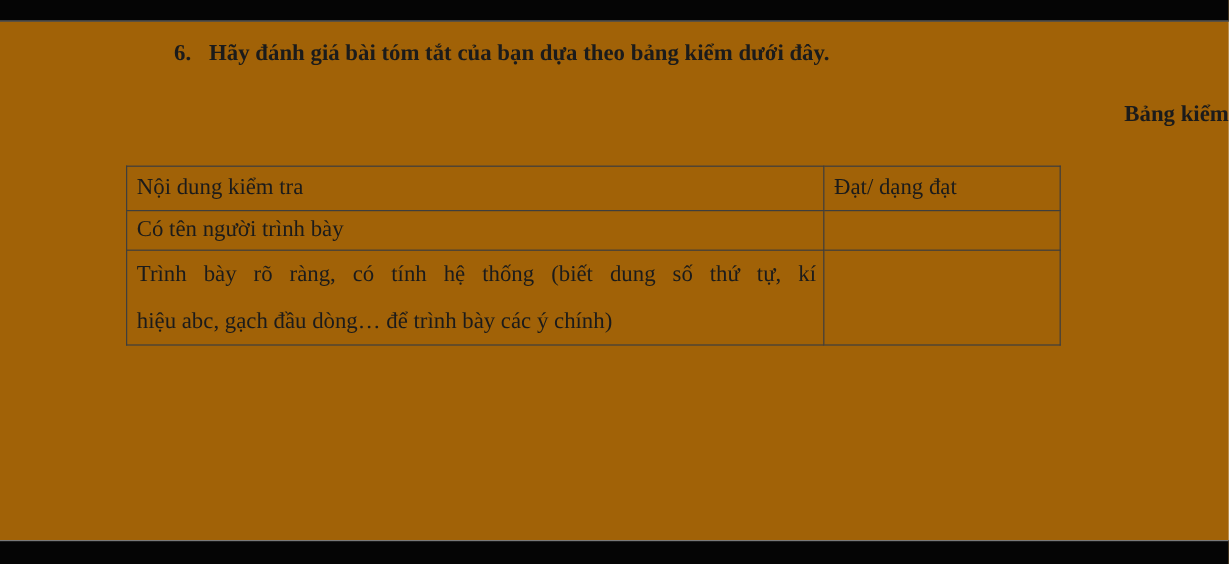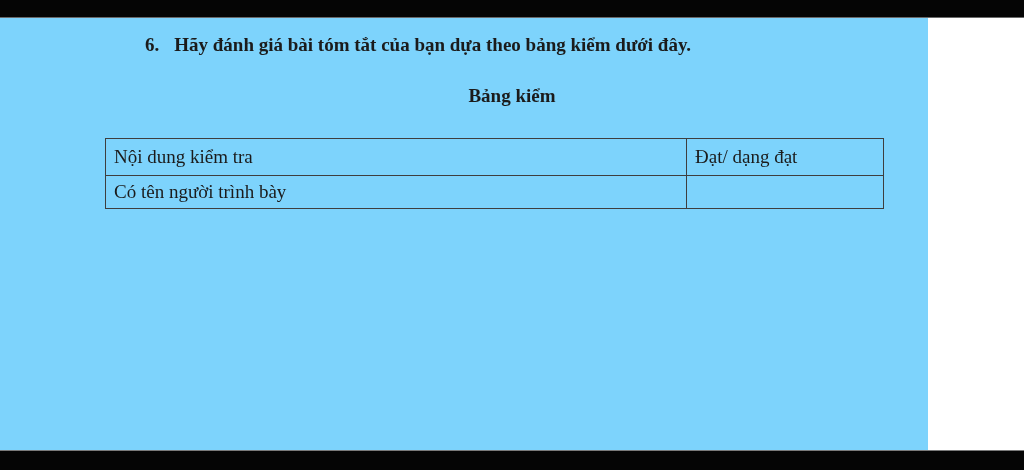--- a/index.html
+++ b/index.html
@@ -4,38 +4,38 @@
 <style>
   html, body { margin: 0; padding: 0; }
   body {
     width: 1024px; height: 470px;
     background: #ffffff;
     font-family: "Liberation Serif", "DejaVu Serif", serif;
     color: #1b1b1b;
     overflow: hidden;
     position: relative;
   }
-  .page { position: relative; width: 928px; height: 470px; background: #7dd3fc; }
+  .page { position: relative; width: 1024px; height: 470px; background: #a16207; }
 
   .letterbox { position: absolute; left: 0; width: 1024px; background: #050505; }
   .letterbox.top { top: 0; height: 17px; border-bottom: 1px solid #6a6a6a; }
   .letterbox.bottom { top: 450px; height: 20px; border-top: 1px solid #7a7a7a; }
 
   .heading {
     position: absolute;
     left: 145px; top: 31px; width: 720px;
     font-size: 19px; font-weight: bold; line-height: 27px;
     white-space: nowrap;
   }
   .heading .num { display: inline-block; margin-right: 15px; }
 
   .table-title {
     position: absolute;
     left: 0; top: 85px; width: 1024px;
-    text-align: center;
+    text-align: right;
     font-size: 19px; font-weight: bold;
   }
 
   table.checklist {
     position: absolute;
     left: 105px; top: 138px;
     width: 778px;
     border-collapse: collapse;
     table-layout: fixed;
     font-size: 19px;
@@ -87,18 +87,25 @@
     </colgroup>
     <tbody>
       <tr class="r0">
         <td class="criteria">Nội dung kiểm tra</td>
         <td class="status">Đạt/ dạng đạt</td>
       </tr>
       <tr class="r2">
         <td class="criteria">Có tên người trình bày</td>
         <td class="status"></td>
       </tr>
+      <tr class="r5">
+        <td class="criteria two-line">
+          <div class="line1">Trình bày rõ ràng, có tính hệ thống (biết dung số thứ tự, kí</div>
+          <div class="line2">hiệu abc, gạch đầu dòng… để trình bày các ý chính)</div>
+        </td>
+        <td class="status"></td>
+      </tr>
     </tbody>
   </table>
 
   <div class="letterbox bottom"></div>
 
 </div>
 
 </body></html>

